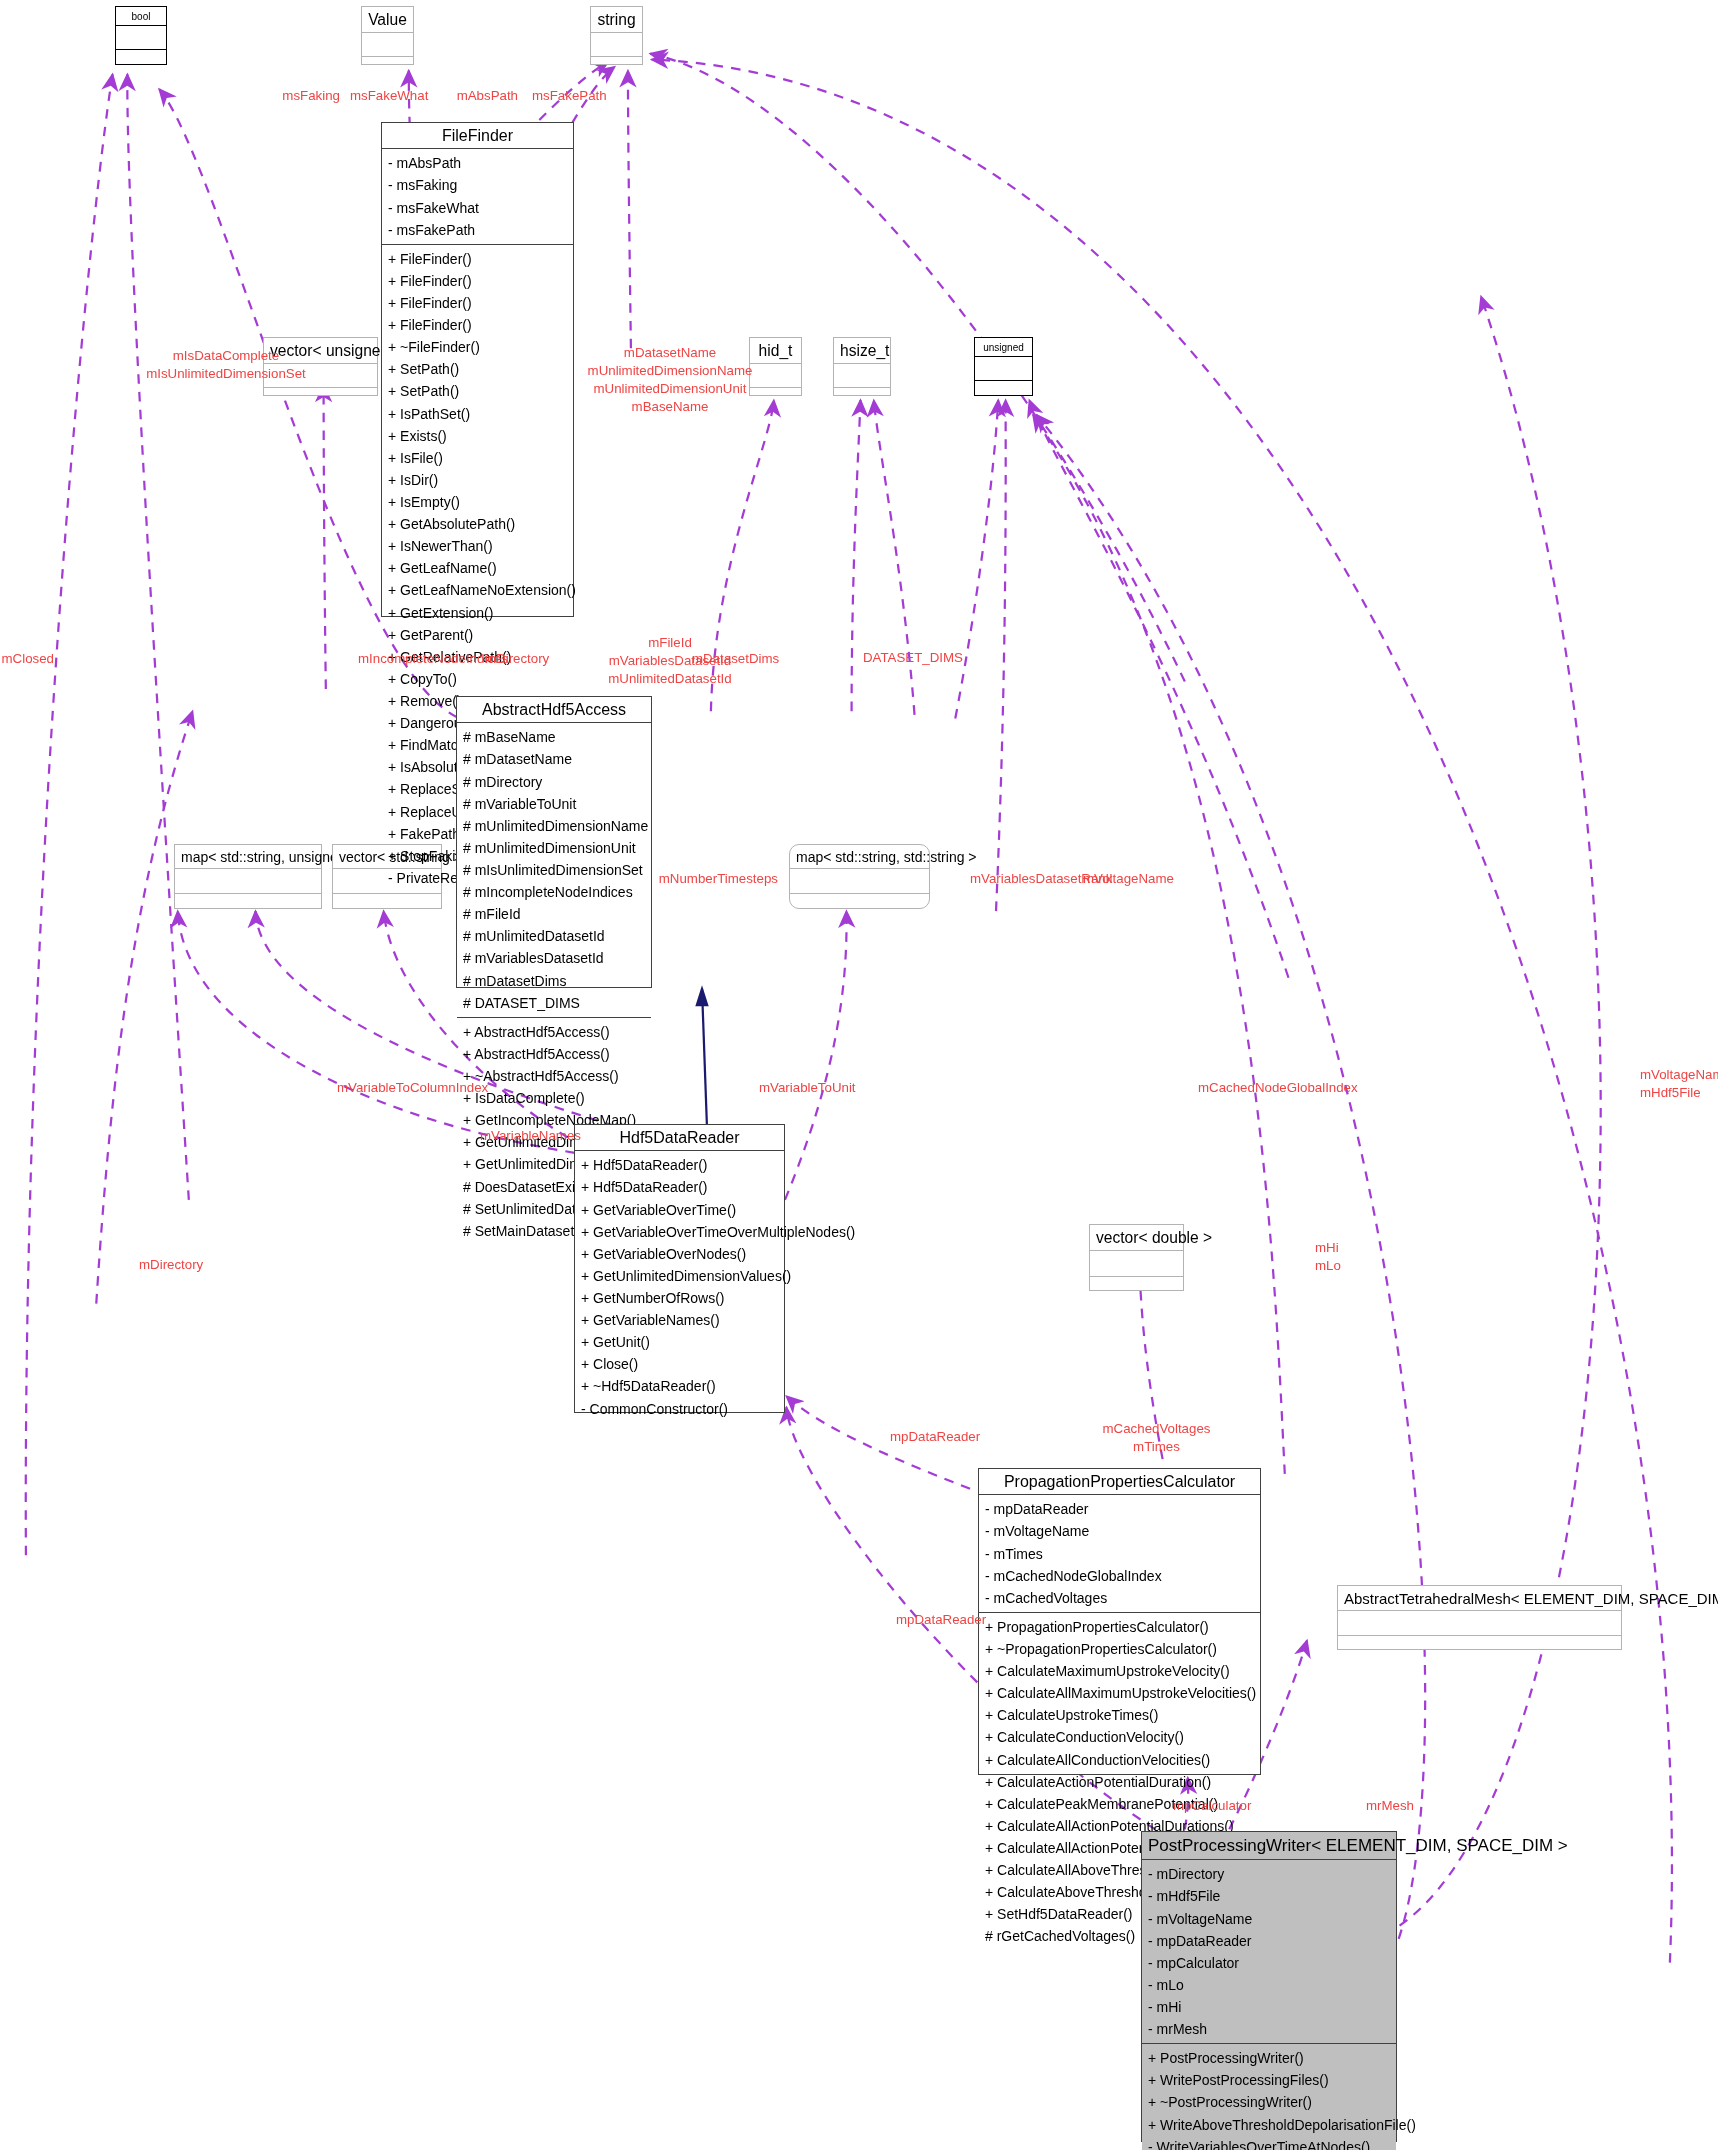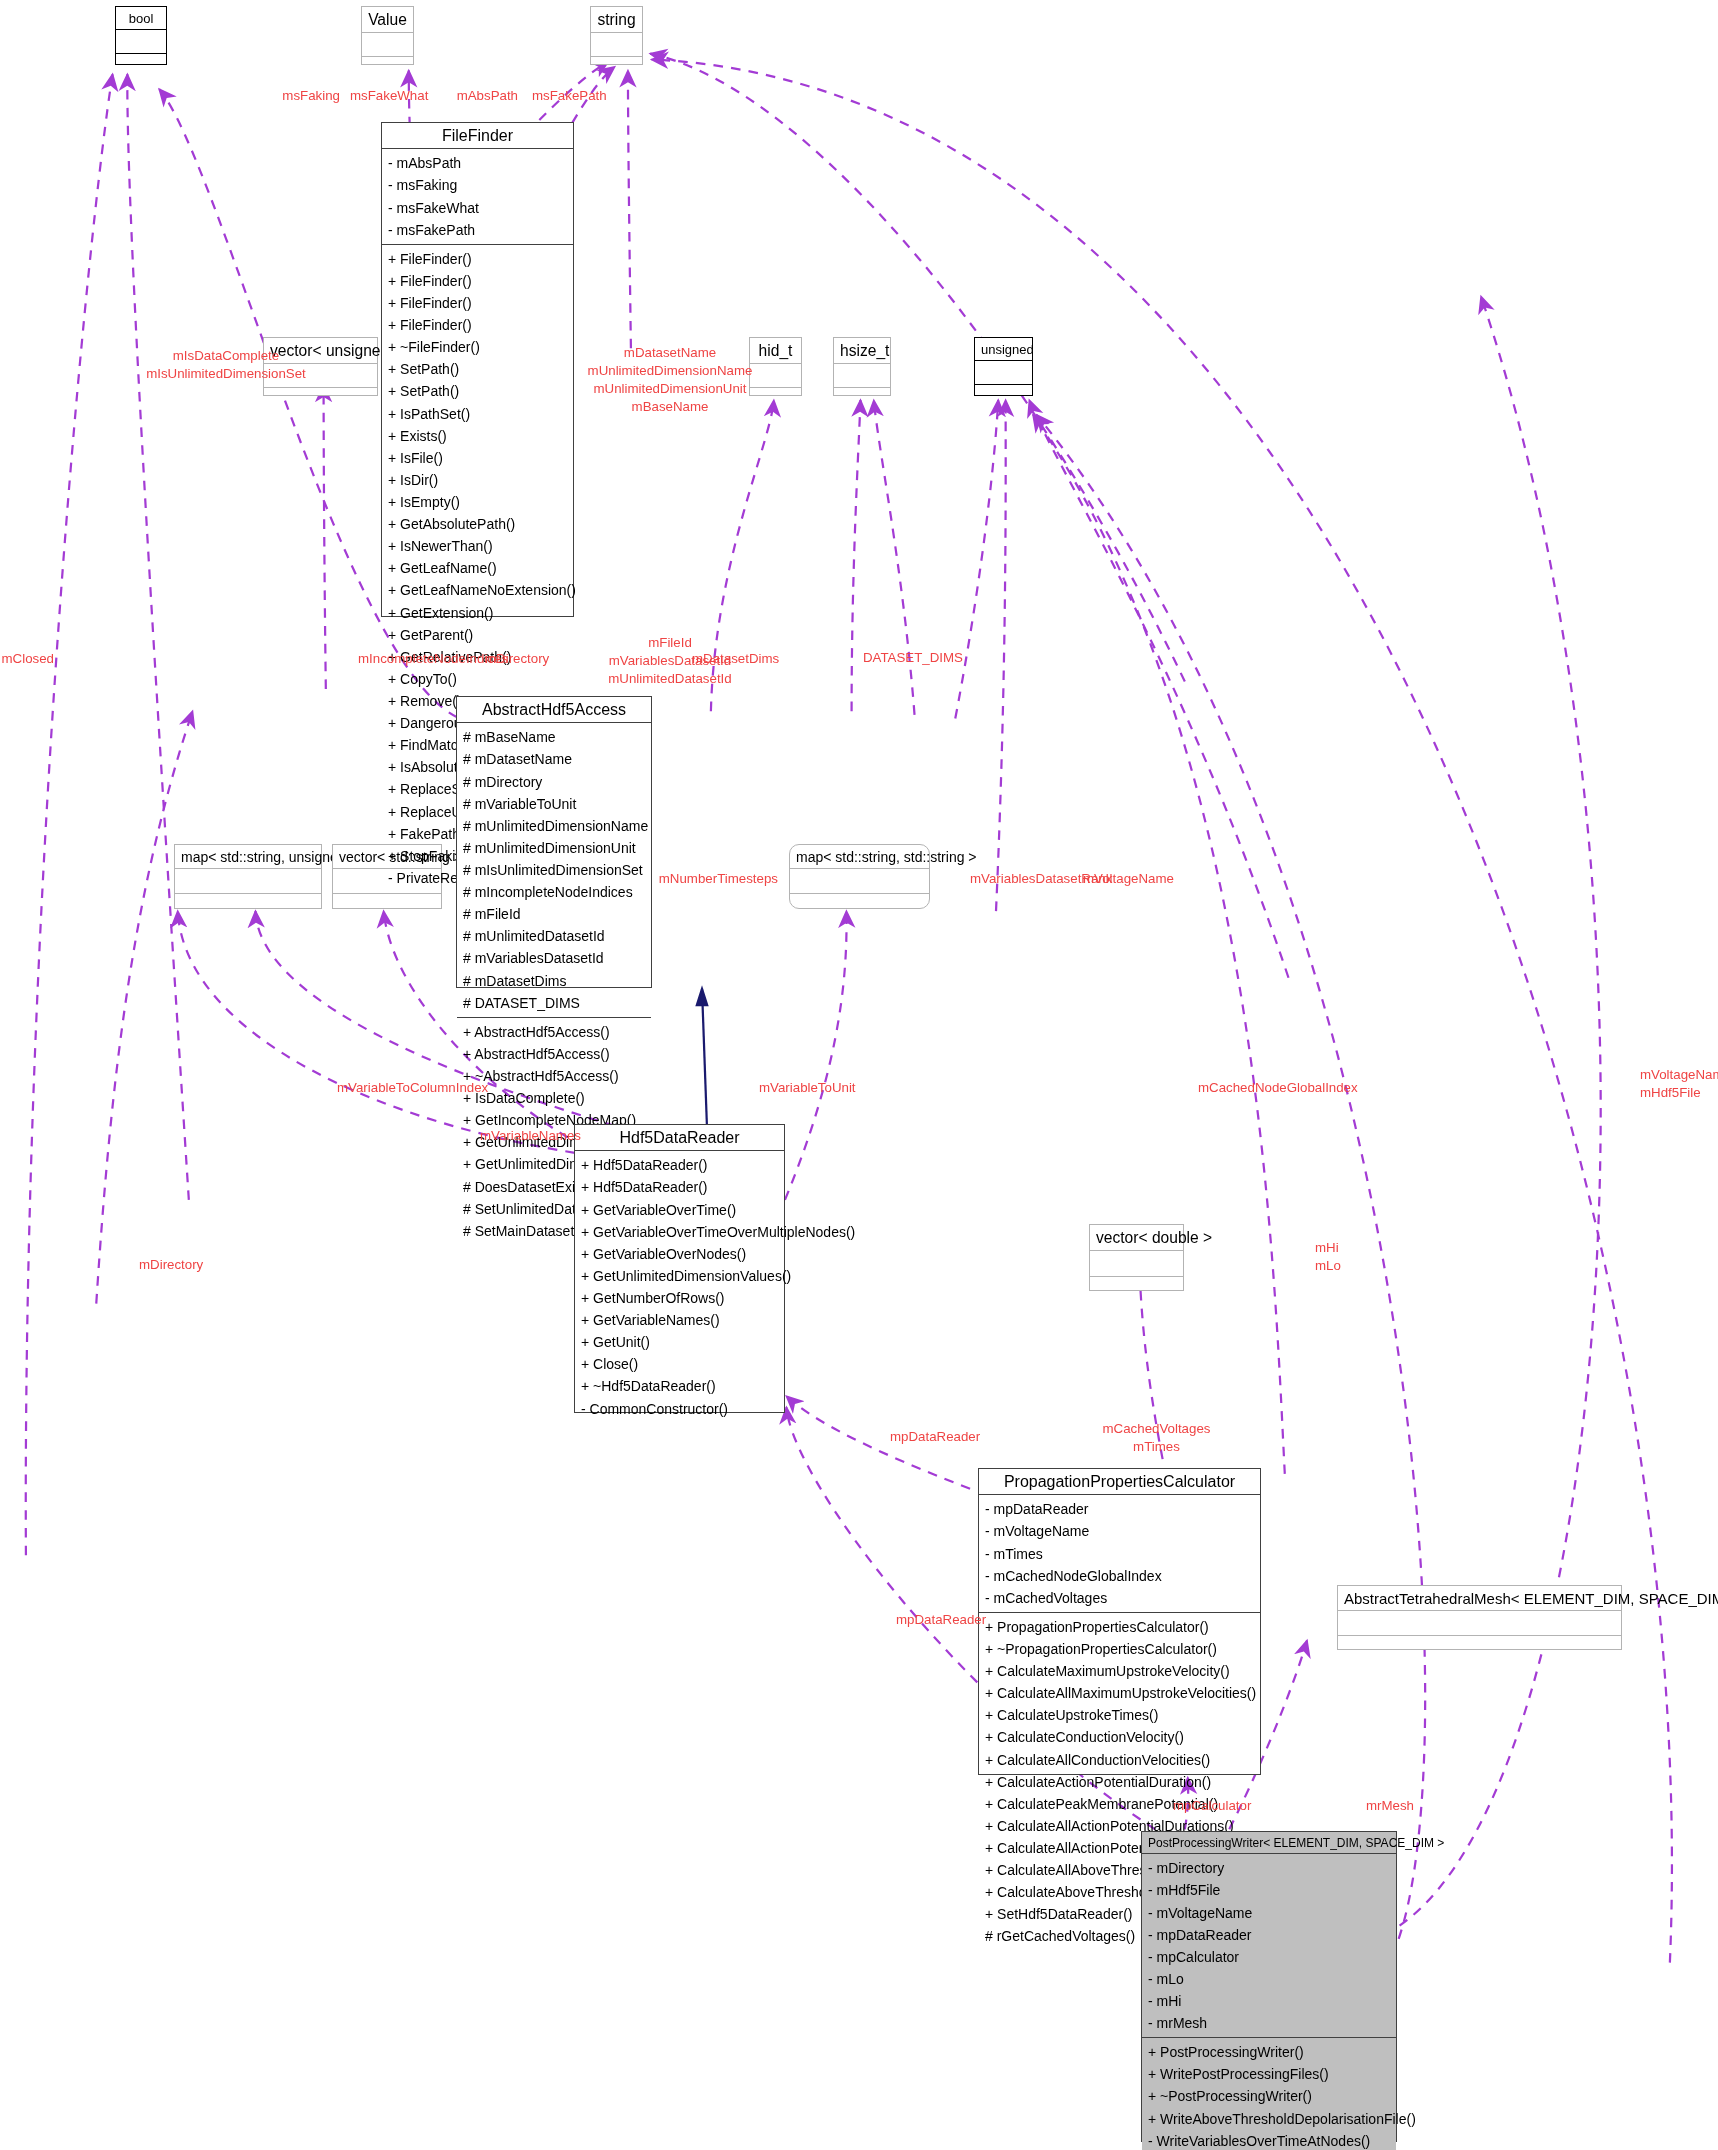--- a/index.html
+++ b/index.html
@@ -15,21 +15,21 @@
   .node .sec{padding:3px 6px;}
   .node .sec .row{white-space:nowrap;}
 
   
   .tnode{border:1.5px solid #b3b3b3;}
   .tnode .cap{font-size:15.6px;color:#000;border-bottom:1.5px solid #b3b3b3;}
   .tnode .mid{border-bottom:1.5px solid #b3b3b3;}
 
   
   .snode{border:1.5px solid #000;}
-  .snode .cap{font-size:13px;color:#000;border-bottom:1.5px solid #000;}
+  .snode .cap{font-size:10px;color:#000;border-bottom:1.5px solid #000;}
   .snode .mid{border-bottom:1.5px solid #000;}
 
   
   .cnode{border:1.5px solid #404040;}
   .cnode .cap{font-size:16px;border-bottom:1.5px solid #404040;}
   .cnode .attrs{border-bottom:1.5px solid #404040;}
   .cnode .row{font-size:14px;line-height:1.58;}
 
   .cnode.filled{background:#bfbfbf;}
   .cnode.filled .cap,.cnode.filled .sec{background:#bfbfbf;}
@@ -294,21 +294,21 @@
         <div class="row">+ CalculateAllActionPotentialDurations()</div>
         <div class="row">+ CalculateAllActionPotentialDurationsForNodeRange()</div>
         <div class="row">+ CalculateAllAboveThresholdDepolarisations()</div>
         <div class="row">+ CalculateAboveThresholdDepolarisationsForLastAp()</div>
         <div class="row">+ SetHdf5DataReader()</div>
         <div class="row"># rGetCachedVoltages()</div>
       </div>
   </div>
 
   <div class="node cnode filled" id="n-ppwriter" style="left:1141px;top:1831px;width:256px;height:311px;">
-    <div class="cap" style="font-size:12px">PostProcessingWriter&lt; ELEMENT_DIM, SPACE_DIM &gt;</div>
+    <div class="cap" style="font-size:17px">PostProcessingWriter&lt; ELEMENT_DIM, SPACE_DIM &gt;</div>
     <div class="sec attrs">
         <div class="row">- mDirectory</div>
         <div class="row">- mHdf5File</div>
         <div class="row">- mVoltageName</div>
         <div class="row">- mpDataReader</div>
         <div class="row">- mpCalculator</div>
         <div class="row">- mLo</div>
         <div class="row">- mHi</div>
         <div class="row">- mrMesh</div>
       </div>

